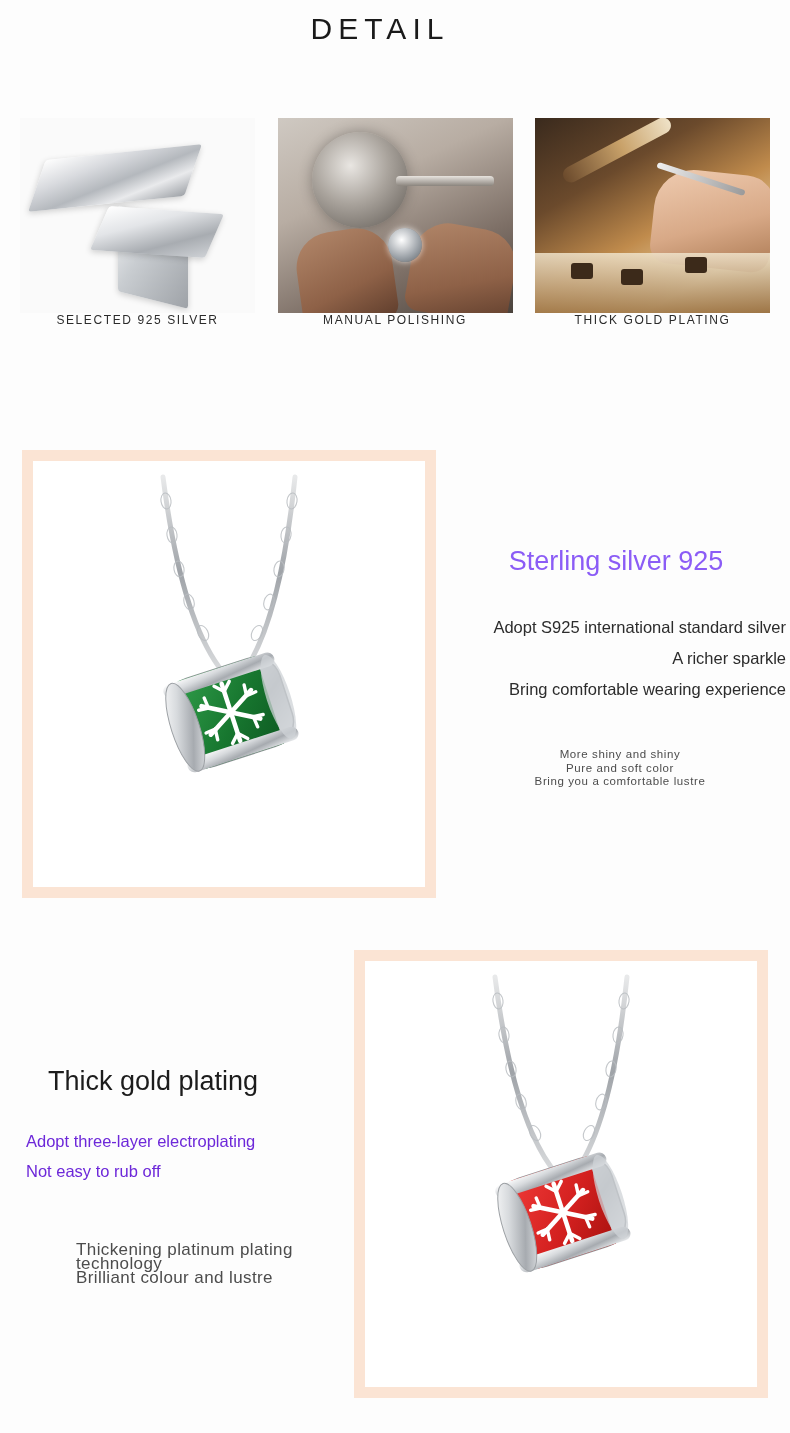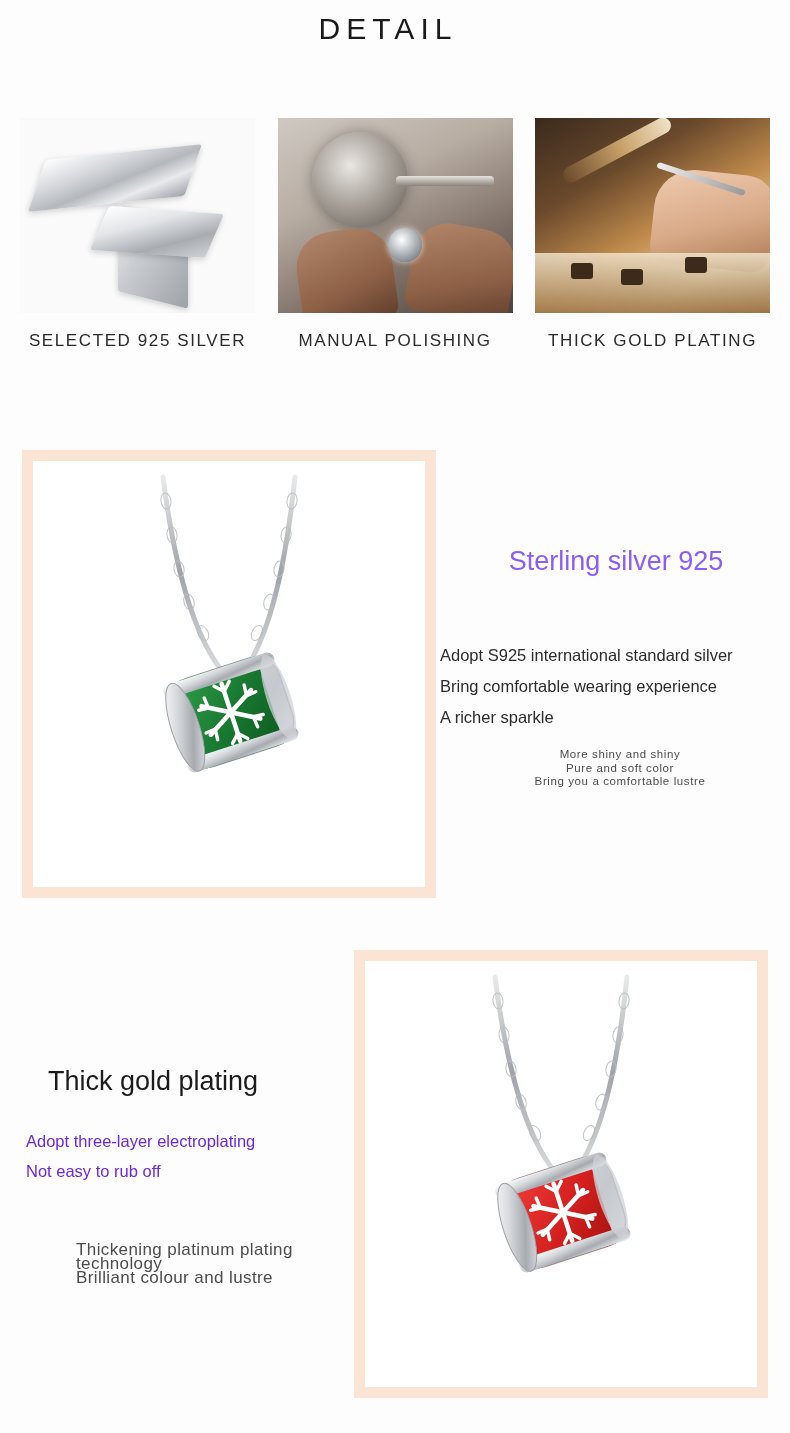--- a/index.html
+++ b/index.html
@@ -26,21 +26,20 @@
   .detail-title {
     position: absolute;
     top: 12px;
     left: 0;
     width: 760px;
     text-align: center;
     font-size: 30px;
     letter-spacing: 6px;
     color: #1a1a1a;
     font-weight: 400;
-    margin-left: 8px;
   }
 
   
   .craft-row {
     position: absolute;
     top: 118px;
     left: 0;
     width: 790px;
     display: flex;
     justify-content: space-between;
@@ -51,23 +50,22 @@
     width: 235px;
   }
   .craft-thumb {
     width: 235px;
     height: 195px;
     position: relative;
     overflow: hidden;
     background: #f3f3f3;
   }
   .craft-caption {
-    margin-top: 18px;
     text-align: center;
-    font-size: 17px;
+    font-size: 12px;
     letter-spacing: 1.6px;
     color: #2b2b2b;
     white-space: nowrap;
   }
 
   
   .ingots {
     position: absolute;
     inset: 0;
     background: #fafafa;
@@ -212,23 +210,22 @@
     font-size: 27px;
     color: #8b5cf6;
     text-align: center;
     font-weight: 400;
   }
   .sec1-lines {
     position: absolute;
     left: 440px;
     top: 612px;
     width: 346px;
-    text-align: left;
+    text-align: right;
     color: #2c2c2c;
-    margin-top: 28px;
   }
   .sec1-lines .l {
     font-size: 16.5px;
     line-height: 31px;
     white-space: nowrap;
   }
   .sec1-sub {
     position: absolute;
     left: 460px;
     top: 748px;
@@ -389,22 +386,22 @@
               <line x1="20" y1="-11" x2="21" y2="-22"></line>
           </g>
         </g>
       </g>
     </svg>
   </div>
 
   <div class="sec1-title">Sterling silver 925</div>
   <div class="sec1-lines">
     <div class="l">Adopt S925 international standard silver</div>
+    <div class="l">A richer sparkle</div>
     <div class="l">Bring comfortable wearing experience</div>
-    <div class="l">A richer sparkle</div>
   </div>
   <div class="sec1-sub">
     <div class="s">More shiny and shiny</div>
     <div class="s">Pure and soft color</div>
     <div class="s">Bring you a comfortable lustre</div>
   </div>
 
   <div class="sec2-frame">
     <svg class="necklace" viewBox="0 0 392 426">
       <defs>

